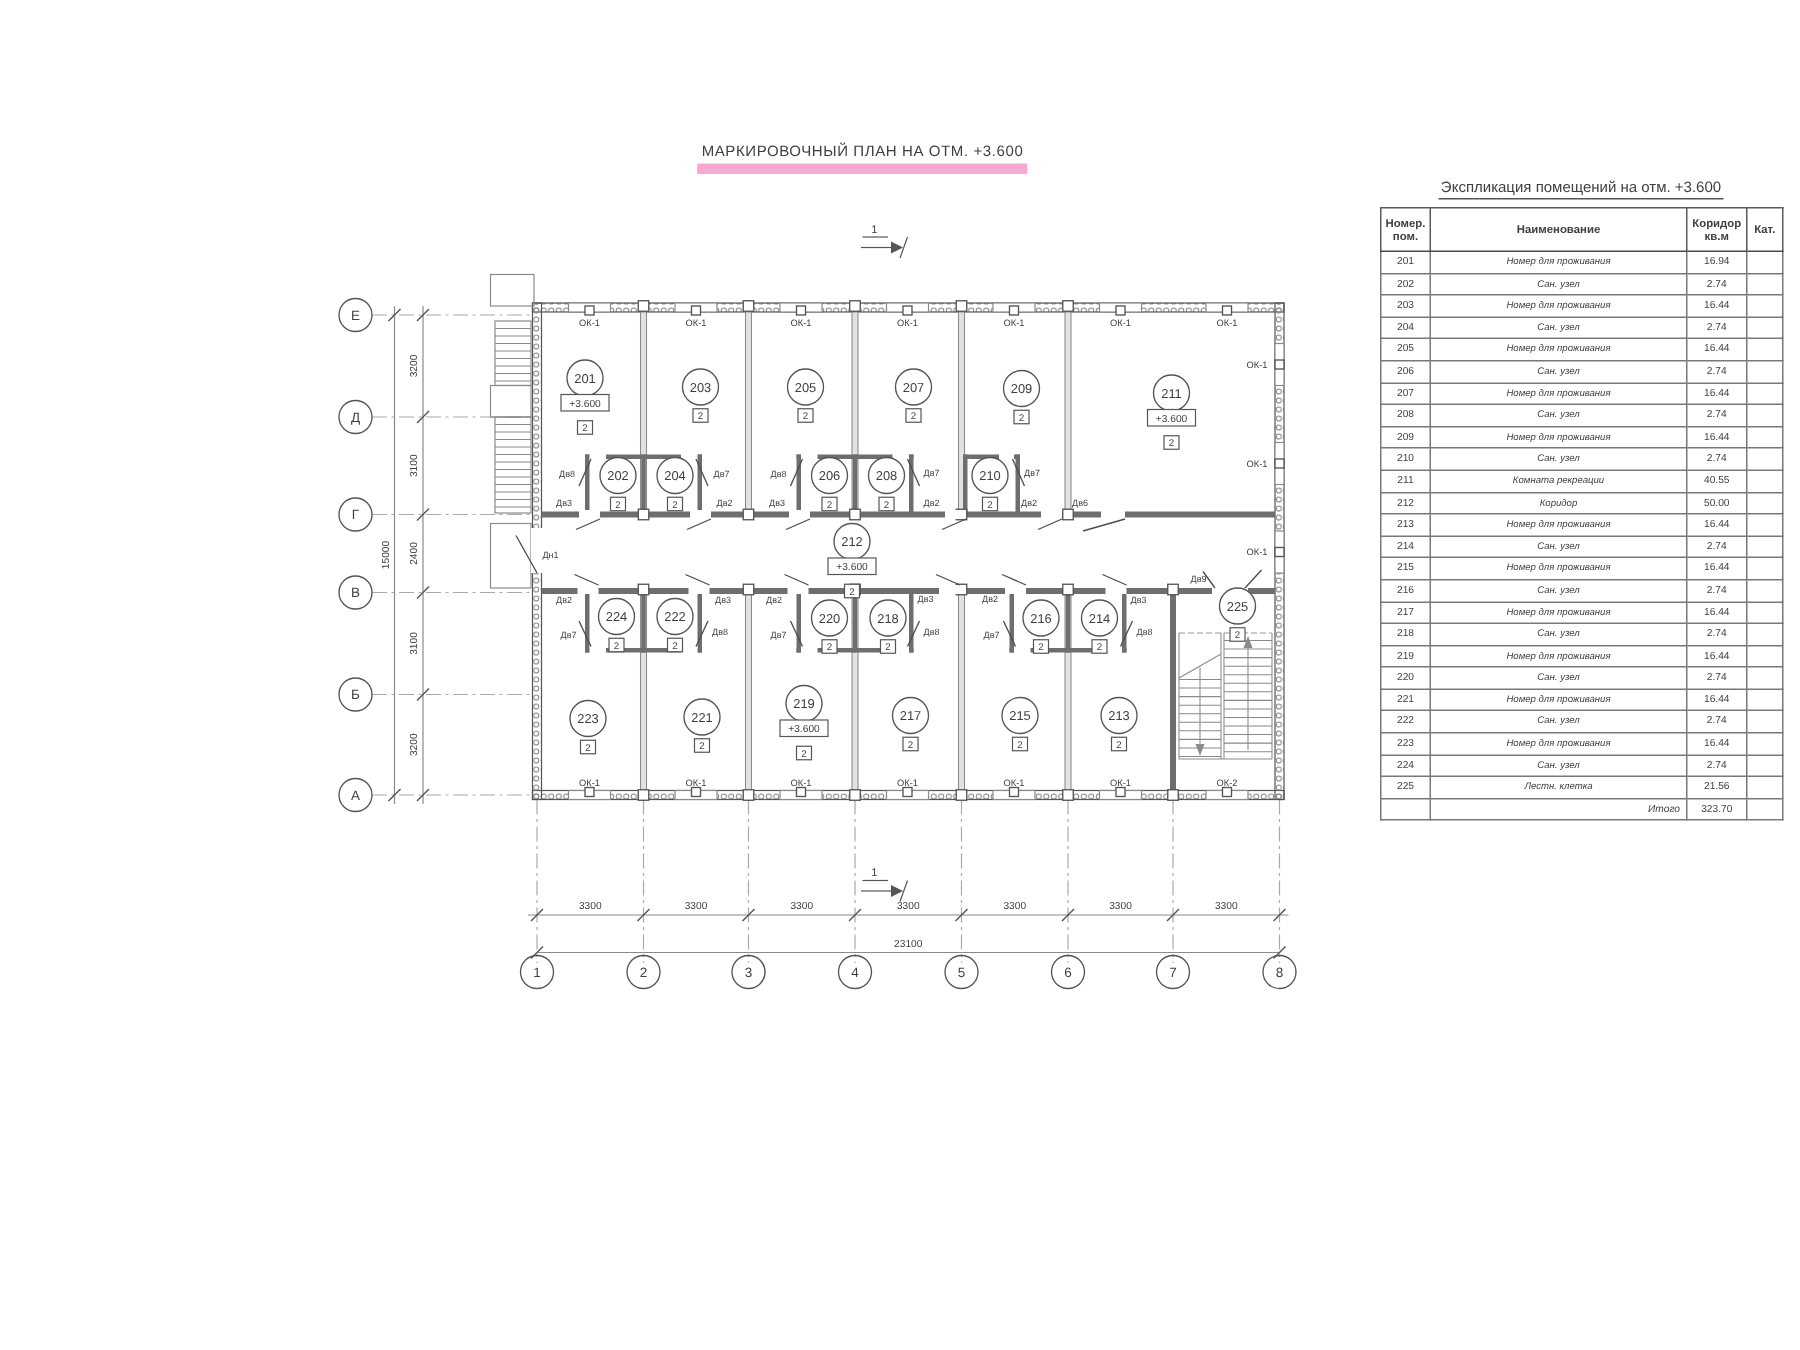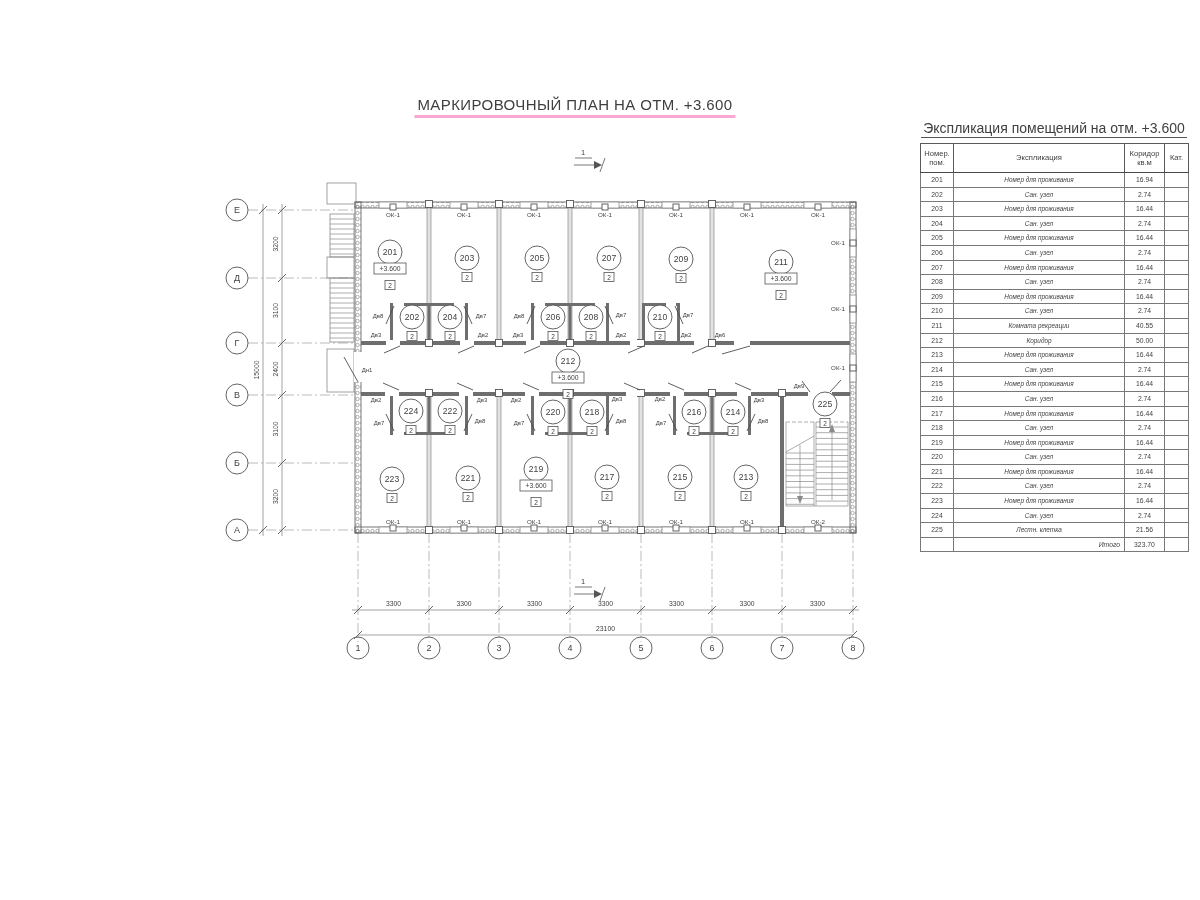--- a/index.html
+++ b/index.html
@@ -1,27 +1,27 @@
 <!DOCTYPE html>
 <html><head>
 <meta charset="utf-8">
 <style>
   html,body{margin:0;padding:0;background:#fff;}
   .sheet{position:relative;width:1200px;height:900px;background:#ffffff;overflow:hidden;
          font-family:"Liberation Sans",sans-serif;color:#3f3f3f;}
   .main-title{position:absolute;left:575px;top:96px;transform:translateX(-50%);
-              font-size:15px;letter-spacing:.4px;border-bottom:3px solid #f9a8d4;
+              font-size:10px;letter-spacing:.4px;border-bottom:7px solid #f9a8d4;
               padding:0 3px 2px;white-space:nowrap;color:#3f3f3f;}
   .plan-svg{position:absolute;left:0;top:0;}
   svg text{font-family:"Liberation Sans",sans-serif;fill:#3f3f3f;}
   .table-wrap{position:absolute;left:920px;top:120px;width:268px;}
-  .table-title{text-align:center;font-size:14px;margin-bottom:7px;white-space:nowrap;}
+  .table-title{text-align:center;font-size:10px;margin-bottom:7px;white-space:nowrap;}
   .table-title span{border-bottom:1px solid #555;padding:0 2px 1px;}
   table.expl{width:100%;border-collapse:collapse;border:1.6px solid #4a4a4a;table-layout:fixed;}
-  table.expl th{font-size:7.6px;font-weight:400;border:1px solid #5a5a5a;border-bottom:1.4px solid #4a4a4a;
+  table.expl th{font-size:7.6px;font-weight:700;border:1px solid #5a5a5a;border-bottom:1.4px solid #4a4a4a;
                 height:28px;white-space:pre-line;line-height:1.2;padding:0;color:#3f3f3f;margin-left:32px;}
   table.expl td{font-size:6.8px;border:0.8px solid #787878;height:13.6px;text-align:center;
                 padding:0;white-space:nowrap;overflow:hidden;color:#3f3f3f;line-height:13.6px;}
   table.expl td.c-name{font-style:italic;font-size:6.4px;}
   table.expl td.c-total{text-align:right;padding-right:4px;font-style:italic;}
 </style>
 </head>
 <body>
 
 <div class="sheet">
@@ -519,21 +519,21 @@
       <colgroup>
           <col style="width:33px">
           <col style="width:171px">
           <col style="width:40px">
           <col style="width:24px">
         </colgroup>
       <thead id="tbl-head">
           <tr>
             <th>Номер.
 пом.</th>
-            <th>Экспликация</th>
+            <th>Наименование</th>
             <th>Коридор
 кв.м</th>
             <th>Кат.</th>
           </tr>
         </thead>
       <tbody id="tbl-body">
           <tr>
             <td>201</td>
             <td class="c-name">Номер для проживания</td>
             <td>16.94</td>

